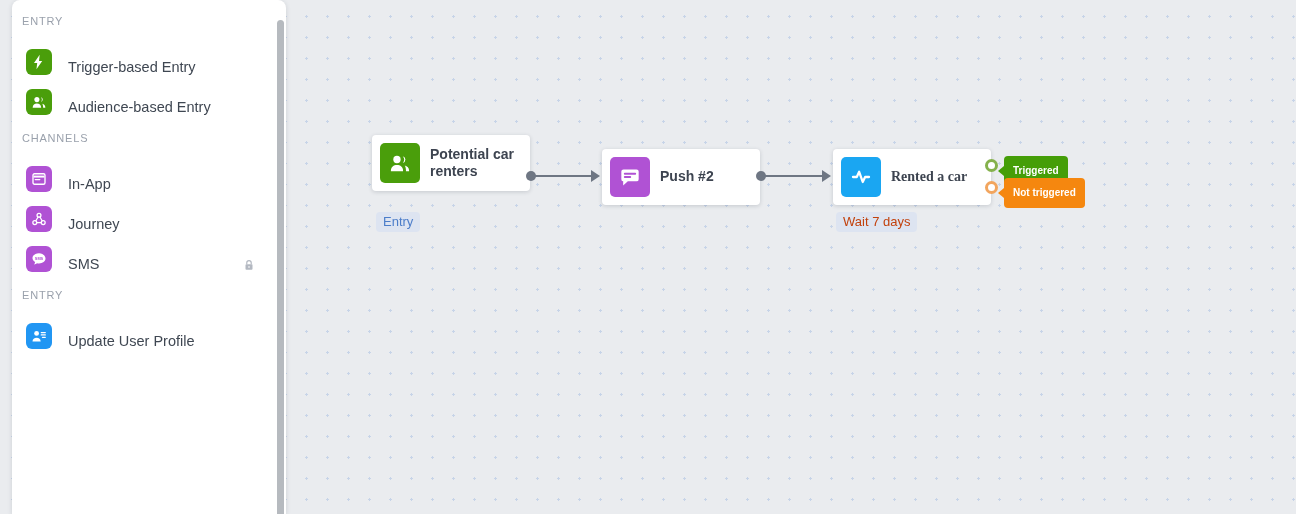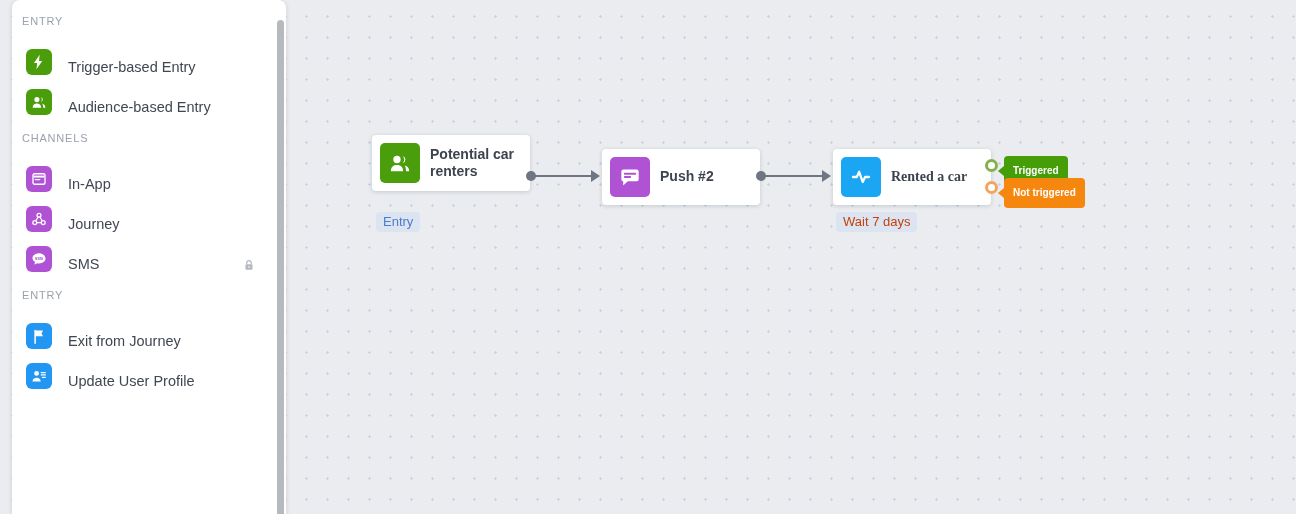--- a/index.html
+++ b/index.html
@@ -173,29 +173,20 @@
           <rect x="6" y="10.5" width="12" height="9.5" rx="1.5" fill="#b3b8c1"></rect>
           <rect x="11" y="13.5" width="2" height="3.5" rx="1" fill="#fff"></rect>
         </svg>
       </span>
     </div>
   </div>
 
   <div class="section">
     <div class="section-header">ENTRY</div>
 
-    <div class="side-item">
-      <span class="side-icon icon-blue">
-        <svg viewBox="0 0 24 24">
-          <path d="M6.8 4.5v17" stroke="#fff" stroke-width="2" stroke-linecap="round"></path>
-          <path d="M6.8 4.8h10.6l-2.1 3.7 2.1 3.7H6.8z" fill="#fff"></path>
-        </svg>
-      </span>
-      <span class="side-label">Exit from Journey</span>
-    </div>
 
 
     <div class="side-item">
       <span class="side-icon icon-blue">
         <svg viewBox="0 0 24 24">
           <circle cx="8.8" cy="8.6" r="3.2" fill="#fff"></circle>
           <path d="M3.4 19.4v-.5c0-2.9 2.4-4.7 5.4-4.7s5.4 1.8 5.4 4.7v.5z" fill="#fff"></path>
           <path d="M15 7.4h5.4M15 10.6h5.4M16.6 13.8h3.8" stroke="#fff" stroke-width="1.7" stroke-linecap="round"></path>
         </svg>
       </span>

